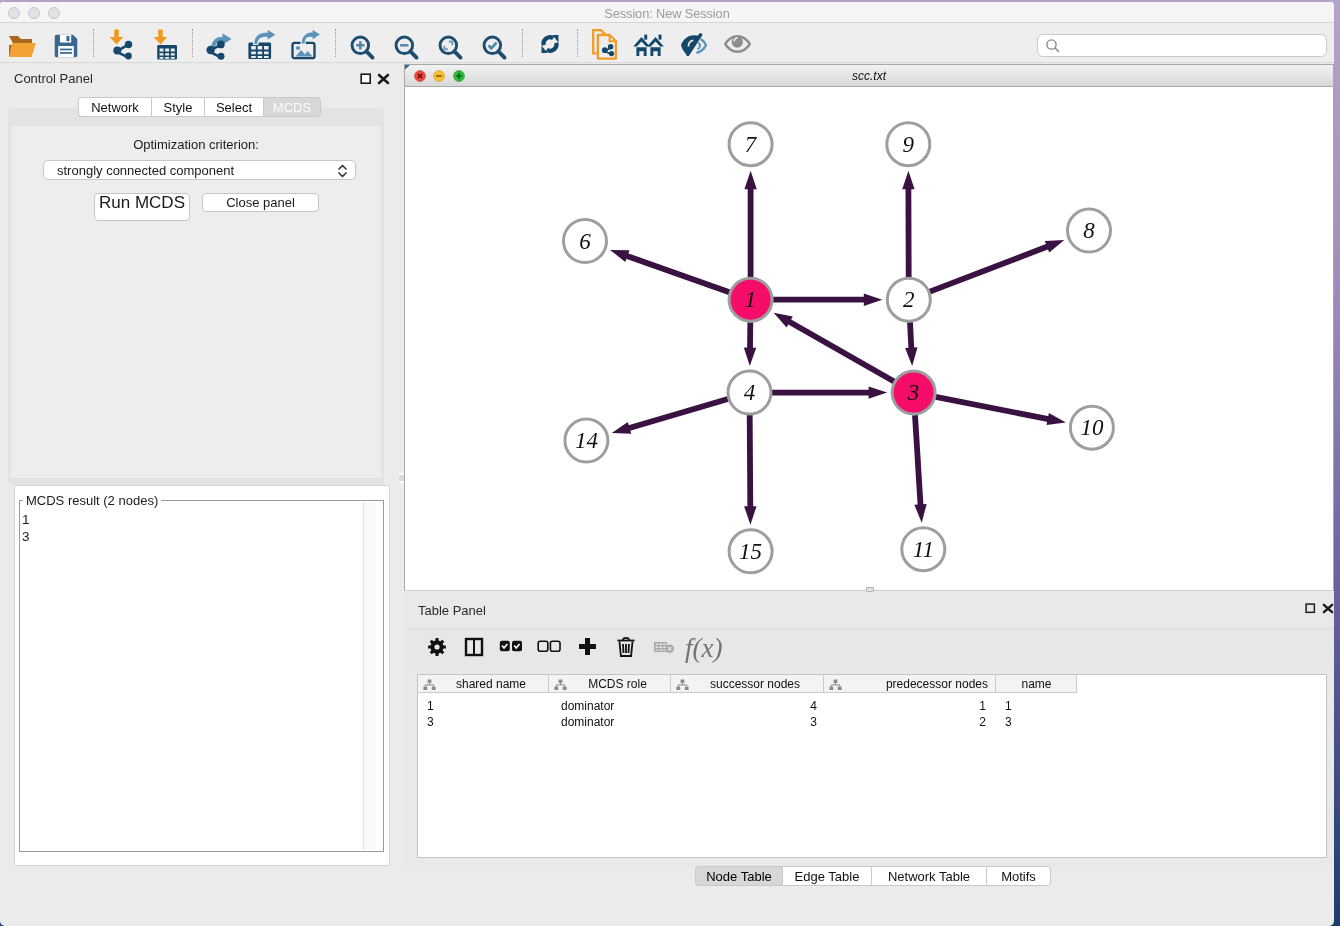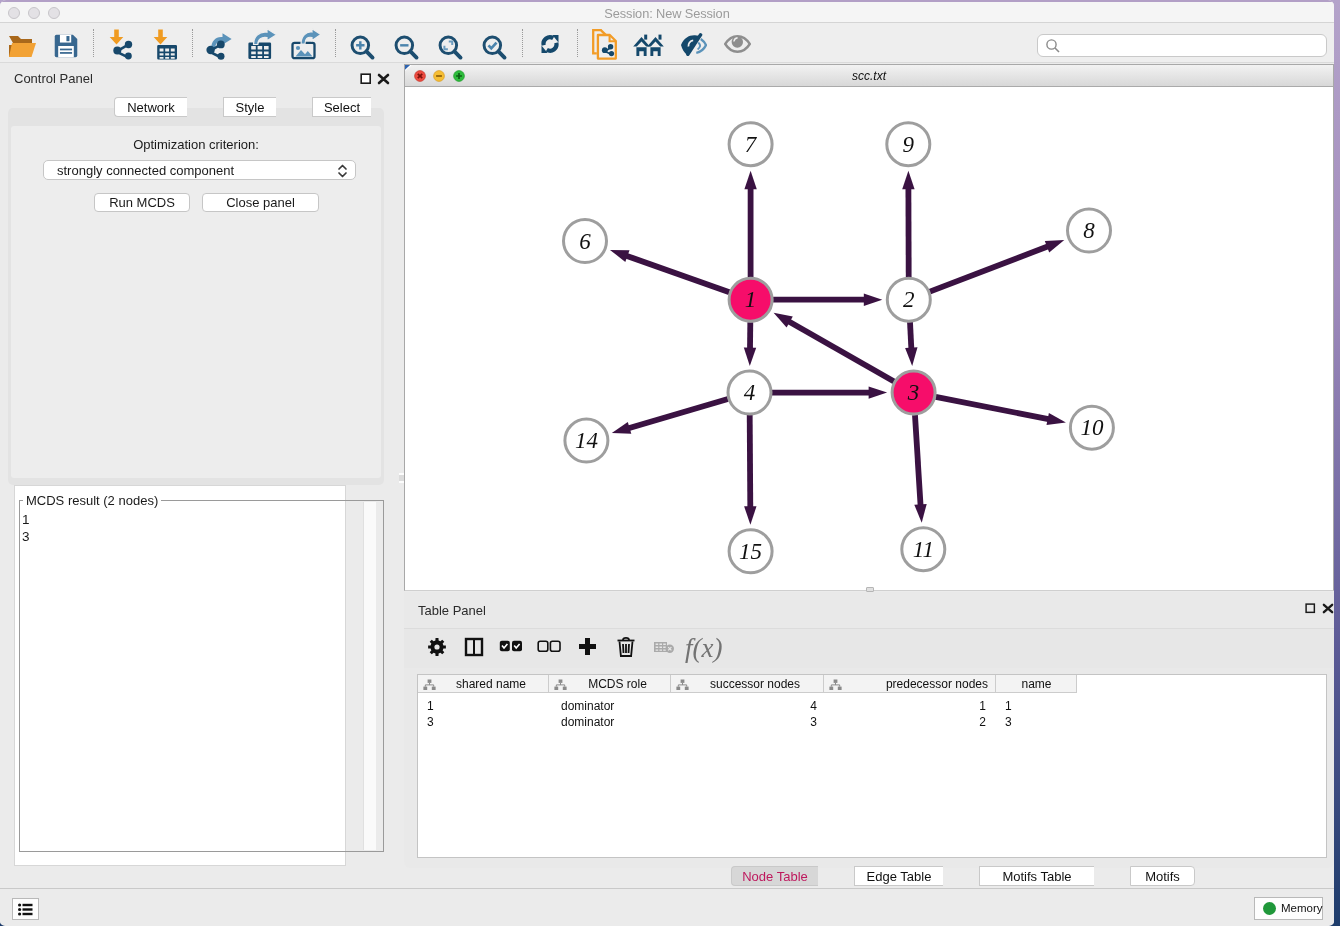--- a/index.html
+++ b/index.html
@@ -9,24 +9,24 @@
   .titlebar { position:absolute; left:0; top:2px; width:100%; height:21px; background:#f5f5f5; border-bottom:1px solid #d4d4d4;padding-left:12px; }
   .tl { position:absolute; top:4.5px; width:12px; height:12px; border-radius:50%; background:#e3e1e5; border:1px solid #c7c5c9; }
   .title-txt { position:absolute; top:4px; left:0; width:100%; text-align:center; font-size:12.8px; letter-spacing:-0.1px; color:#9b9b9b; }
   .toolbar { position:absolute; left:0; top:23px; width:100%; height:40px; background:#eeeeee; border-bottom:1px solid #dadada; }
   .sep { position:absolute; top:6px; height:28px; width:0; border-left:1px dotted #9a9a9a; }
   .tbi { position:absolute; top:5px; }
   .searchbox { position:absolute; left:1037px; top:11px; width:290px; height:23px; background:#fff; border:1px solid #c9c9c9; border-radius:6px; }
   
   .cp-title { position:absolute; left:14px; top:71px; font-size:13px; color:#2b2b2b; }
   .cp-tabs { position:absolute; left:78px; top:97px; height:20px; }
-  .tabbtn { float:left; height:20px; background:#fff; border:1px solid #c9c9c9; border-right:none; font-size:13px; color:#111; text-align:center; line-height:19px; white-space:nowrap; overflow:hidden;margin-left:36px; }
+  .tabbtn { float:left; height:20px; background:#fff; border:1px solid #c9c9c9; border-right:none; font-size:13px; color:#111; text-align:center; line-height:19px; white-space:nowrap; overflow:hidden; }
   .tabpanel { position:absolute; left:8px; top:108px; width:376px; height:377px; background:#e3e3e3; border-radius:5px; }
   .tabinner { position:absolute; left:11px; top:126px; width:370px; height:352px; background:#ededed; border-radius:3px; }
-  .mcds-white { position:absolute; left:14px; top:485px; width:332px; height:381px; background:#ffffff; border:1px solid #d7d7d7; }
+  .mcds-white { position:absolute; left:14px; top:485px; width:376px; height:381px; background:#ffffff; border:1px solid #d7d7d7; }
   
   .netwin { position:absolute; left:404px; top:64px; width:930px; height:527px; background:#ffffff; border:1px solid #a8a8a8; border-bottom:1px solid #cfcfcf;font-style:italic; }
   .netbar { position:absolute; left:0; top:0; width:100%; height:22px; background:linear-gradient(180deg,#f2f2f2,#d8d8d8); border-bottom:1px solid #aaaaaa; }
   .netbar-title { position:absolute; width:100%; text-align:center; top:4px; font-size:12px; color:#111; }
   .light { position:absolute; top:4px; }
   
   .tablepanel { position:absolute; left:404px; top:592px; width:930px; height:276px; background:#e9e9e9; border-radius:0 0 6px 6px; }
   .tp-title { position:absolute; left:14px; top:11px; font-size:13px; color:#2b2b2b; }
   .tp-toolbar { position:absolute; left:14px; top:30px; }
   .tp-tablewrap { position:absolute; left:13px; top:82px; width:910px; height:184px; background:#fff; border:1px solid #c4c4c4; }
@@ -188,21 +188,21 @@
     <div class="tabbtn" style="width:59px">Select</div>
     <div class="tabbtn" style="width:58px;border-radius:0 4px 4px 0;border-right:1px solid #c9c9c9;background:#d7d7d7;color:#fcfcfc">MCDS</div>
   </div>
   <div id="cpcontent">
     <div style="position:absolute;left:0;top:137px;width:392px;text-align:center;font-size:13px;color:#1a1a1a">Optimization criterion:</div>
     <div style="position:absolute;left:43px;top:160px;width:313px;height:20px;background:#fff;border:1px solid #c6c6c6;border-radius:5px;font-size:13px;color:#1a1a1a;line-height:19px;padding-left:13px">strongly connected component
       <svg width="11" height="14" viewBox="0 0 11 14" style="position:absolute;right:7px;top:3px">
           <path d="M2 5 L5.5 1.5 L9 5 M2 9 L5.5 12.5 L9 9" fill="none" stroke="#3a3a3a" stroke-width="1.7" stroke-linejoin="round" stroke-linecap="round"></path>
         </svg>
     </div>
-    <div style="position:absolute;left:94px;top:193px;width:96px;height:19px;background:#fff;border:1px solid #c6c6c6;border-radius:4px;font-size:13px;color:#1a1a1a;text-align:center;line-height:18px">Run MCDS</div>
+    <div style="position:absolute;left:94px;top:193px;width:96px;height:28px;background:#fff;border:1px solid #c6c6c6;border-radius:4px;font-size:17px;color:#1a1a1a;text-align:center;line-height:18px">Run MCDS</div>
     <div style="position:absolute;left:202px;top:193px;width:117px;height:19px;background:#fff;border:1px solid #c6c6c6;border-radius:4px;font-size:13px;color:#1a1a1a;text-align:center;line-height:18px">Close panel</div>
   </div>
   <div class="mcds-white" id="mcdsbox">
     <div style="position:absolute;left:4px;top:14px;width:365px;height:352px;border:1px solid #9a9a9a"></div>
     <div style="position:absolute;left:8px;top:7px;background:#fff;padding:0 3px;font-size:13px;color:#1a1a1a">MCDS result (2 nodes)</div>
     <div style="position:absolute;left:7px;top:26px;font-size:13.5px;color:#1a1a1a;line-height:16.5px">1<br>3</div>
     <div style="position:absolute;left:348px;top:16px;width:13px;height:348px;background:#fafafa;border-left:1px solid #e0e0e0"></div>
   </div>
 
   <div class="netwin" id="netwin">
@@ -388,38 +388,20 @@
       <div class="tcell" style="left:143px;top:40px">dominator</div>
       <div class="tcell" style="left:253px;top:24px;width:146px;text-align:right">4</div>
       <div class="tcell" style="left:253px;top:40px;width:146px;text-align:right">3</div>
       <div class="tcell" style="left:406px;top:24px;width:162px;text-align:right">1</div>
       <div class="tcell" style="left:406px;top:40px;width:162px;text-align:right">2</div>
       <div class="tcell" style="left:587px;top:24px">1</div>
       <div class="tcell" style="left:587px;top:40px">3</div>
     </div>
     <div class="bottom-tabs">
       <div style="position:absolute;left:291px;top:1px;height:21px;">
-        <div class="tabbtn" style="width:87px;border-radius:4px 0 0 4px;background:#d7d7d7;color:#be185d">Node Table</div>
+        <div class="tabbtn" style="width:87px;border-radius:4px 0 0 4px;background:#d7d7d7;color:#000000">Node Table</div>
         <div class="tabbtn" style="width:89px">Edge Table</div>
-        <div class="tabbtn" style="width:115px">Motifs Table</div>
+        <div class="tabbtn" style="width:115px">Network Table</div>
         <div class="tabbtn" style="width:65px;border-radius:0 4px 4px 0;border-right:1px solid #c9c9c9">Motifs</div>
       </div>
     </div>
   </div>
-  <div class="statusbar" id="statusbar">
-    <div style="position:absolute;left:12px;top:9px;width:27px;height:22px;background:#fdfdfd;border:1px solid #b9b9b9">
-      <svg width="15" height="13" viewBox="0 0 15 13" style="position:absolute;left:5px;top:4px">
-          <g fill="#111">
-            <circle cx="1.6" cy="2" r="1.6"></circle>
-            <circle cx="1.6" cy="6.5" r="1.6"></circle>
-            <circle cx="1.6" cy="11" r="1.6"></circle>
-            <rect x="4.5" y="0.8" width="10" height="2.4"></rect>
-            <rect x="4.5" y="5.3" width="10" height="2.4"></rect>
-            <rect x="4.5" y="9.8" width="10" height="2.4"></rect>
-          </g>
-        </svg>
-    </div>
-    <div style="position:absolute;left:1254px;top:8px;width:69px;height:23px;background:#fdfdfd;border:1px solid #b9b9b9;font-size:12px;color:#111;">
-      <span style="position:absolute;left:8px;top:4px;width:13px;height:13px;border-radius:50%;background:#1f9739"></span>
-      <span style="position:absolute;left:26px;top:4px;font-size:11.5px">Memory</span>
-    </div>
-  </div>
 </div>
 
 </body></html>

